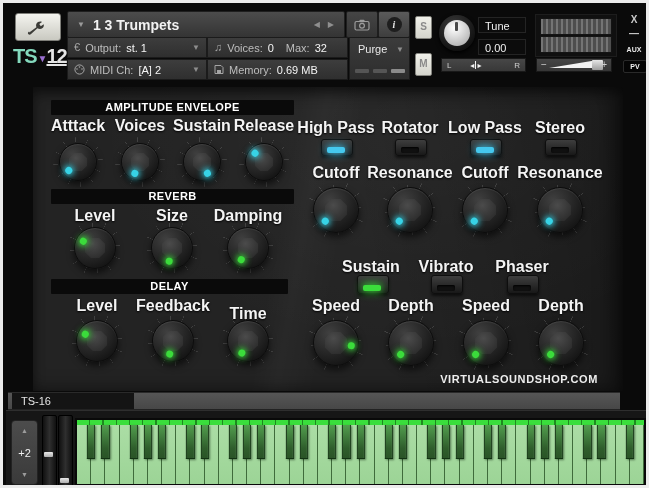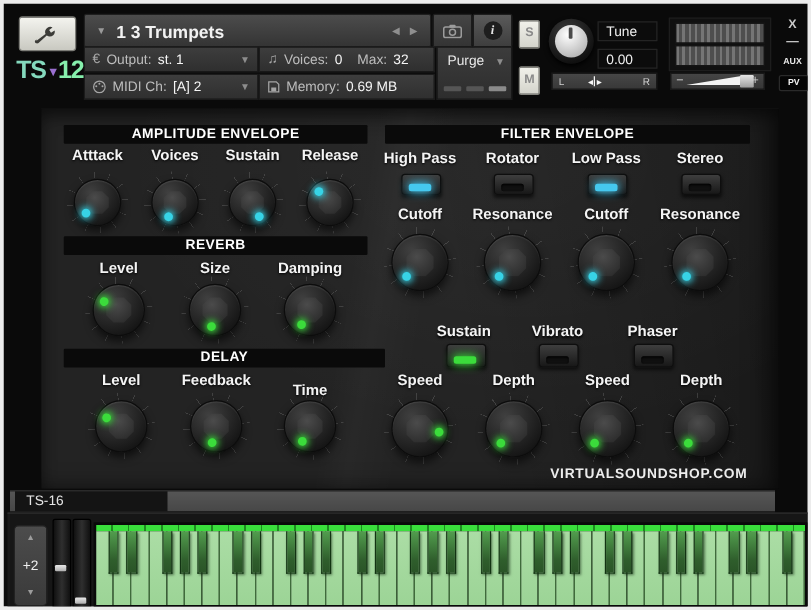--- a/index.html
+++ b/index.html
@@ -61,21 +61,21 @@
   .win-btn{color:#c9c9c9;font-weight:bold;text-align:center;}
 
   
   .panel{left:30px;top:84px;width:590px;height:304px;background-color:#232323;
     background-image:radial-gradient(ellipse at 65% 15%,rgba(255,255,255,0.035),transparent 60%),
       linear-gradient(100deg,transparent 42%,rgba(255,255,255,0.025) 46%,transparent 52%),
       linear-gradient(80deg,transparent 55%,rgba(0,0,0,0.30) 100%);
     box-shadow:inset -10px 0 20px rgba(0,0,0,0.45),inset 0 5px 12px rgba(0,0,0,0.45);}
   .sec-hdr{position:absolute;height:15px;background:#0a0a0a;color:#ffffff;font-size:11px;font-weight:bold;
     letter-spacing:0.4px;text-align:center;line-height:15px;border-radius:1px;}
-  .klabel{position:absolute;transform:translateX(-50%);color:#f4f4f4;font-size:12px;font-weight:bold;
+  .klabel{position:absolute;transform:translateX(-50%);color:#f4f4f4;font-size:16px;font-weight:bold;
     text-shadow:0 1px 2px #000;white-space:nowrap;}
   .knob{position:absolute;}
   .k38{width:38px;height:38px;} .k42{width:42px;height:42px;} .k46{width:46px;height:46px;}
   .knob::before{content:'';position:absolute;inset:-6px;border-radius:50%;
     background:repeating-conic-gradient(from -7deg,rgba(190,190,190,0.20) 0deg 1.4deg,transparent 1.4deg 30deg);}
   .kbody{position:absolute;inset:0;border-radius:50%;
     background:radial-gradient(circle at 35% 28%,#404040,#151515 78%);
     border:1px solid #0c0c0c;box-shadow:0 4px 7px rgba(0,0,0,0.6),inset 0 1px 1px rgba(255,255,255,0.09);}
   .kgear{position:absolute;inset:22%;background:radial-gradient(circle at 40% 32%,#4b4b4b,#2a2a2a 78%);
     clip-path:polygon(92.5% 67.6%,67.6% 92.5%,32.4% 92.5%,7.5% 67.6%,7.5% 32.4%,32.4% 7.5%,67.6% 7.5%,92.5% 32.4%);}
@@ -122,21 +122,21 @@
 
   <div class="abs wrench-btn">
     <svg width="26" height="16" viewBox="0 0 26 16">
       <path fill="#3c3c38" d="M4.2 13.6 l7.2-5.4 c-0.8-1.8 -0.2-4 1.6-5.1 1.3-0.8 2.8-0.8 4-0.2 l-2.7 2.1 1.5 2.2 2.9-1.9 c0.4 1.3 0 2.8-1.1 3.8 -1.5 1.3 -3.7 1.3 -5.2 0.2 l-6.6 6 c-0.8 0.7 -2 0.6 -2.6-0.2 -0.6-0.8 -0.3-1.9 1-2.5 z"></path>
     </svg>
   </div>
 
   <div class="abs logo">
     <span style="color:#84d9bd;">TS</span>
       <span class="tri" style="color:#9a6fd0;">▼</span>
-      <span style="color:#86efac;">12</span>
+      <span style="color:#e5e5e5;text-decoration:underline;">12</span>
   </div>
 
   <div class="abs titlebar">
     <span class="dd">▼</span>
     <span class="ttl">1 3 Trumpets</span>
     <span class="nav">
       <span>◀</span>
       <span>▶</span>
     </span>
   </div>
@@ -289,21 +289,21 @@
         </div>
     </div>
     <div class="knob k42" style="left:194px;top:140px;">
       <div class="kbody"></div>
         <div class="kgear"></div>
       <div class="krot" style="transform: rotate(-152deg);">
           <span class="kdot" style="background: rgb(59, 220, 59); box-shadow: rgb(59, 220, 59) 0px 0px 6px 1.5px;"></span>
         </div>
     </div>
 
-    <div class="sec-hdr" style="left:18px;top:192px;width:257px;">DELAY</div>
+    <div class="sec-hdr" style="left:18px;top:192px;width:237px;">DELAY</div>
     <span class="klabel" style="left:64px;top:210px;">Level</span>
     <span class="klabel" style="left:140px;top:210px;">Feedback</span>
     <span class="klabel" style="left:215px;top:218px;">Time</span>
     <div class="knob k42" style="left:43px;top:233px;">
       <div class="kbody"></div>
         <div class="kgear"></div>
       <div class="krot" style="transform: rotate(-62deg);">
           <span class="kdot" style="background: rgb(59, 220, 59); box-shadow: rgb(59, 220, 59) 0px 0px 6px 1.5px;"></span>
         </div>
     </div>
@@ -315,21 +315,20 @@
         </div>
     </div>
     <div class="knob k42" style="left:194px;top:233px;">
       <div class="kbody"></div>
         <div class="kgear"></div>
       <div class="krot" style="transform: rotate(-155deg);">
           <span class="kdot" style="background: rgb(59, 220, 59); box-shadow: rgb(59, 220, 59) 0px 0px 6px 1.5px;"></span>
         </div>
     </div>
 
-    <div class="sec-hdr" style="left:275px;top:13px;width:292px;">FILTER ENVELOPE</div>
     <span class="klabel" style="left:303px;top:32px;">High Pass</span>
     <span class="klabel" style="left:377px;top:32px;">Rotator</span>
     <span class="klabel" style="left:452px;top:32px;">Low Pass</span>
     <span class="klabel" style="left:527px;top:32px;">Stereo</span>
     <div class="led-btn" style="left:288px;top:52px;">
         <span class="led" style="background: rgb(69, 200, 238); box-shadow: rgb(69, 200, 238) 0px 0px 8px 1px;"></span>
       </div>
     <div class="led-btn" style="left:362px;top:52px;">
         <span class="led" style="background: rgb(16, 16, 16); box-shadow: rgb(0, 0, 0) 0px 1px 2px inset;"></span>
       </div>

